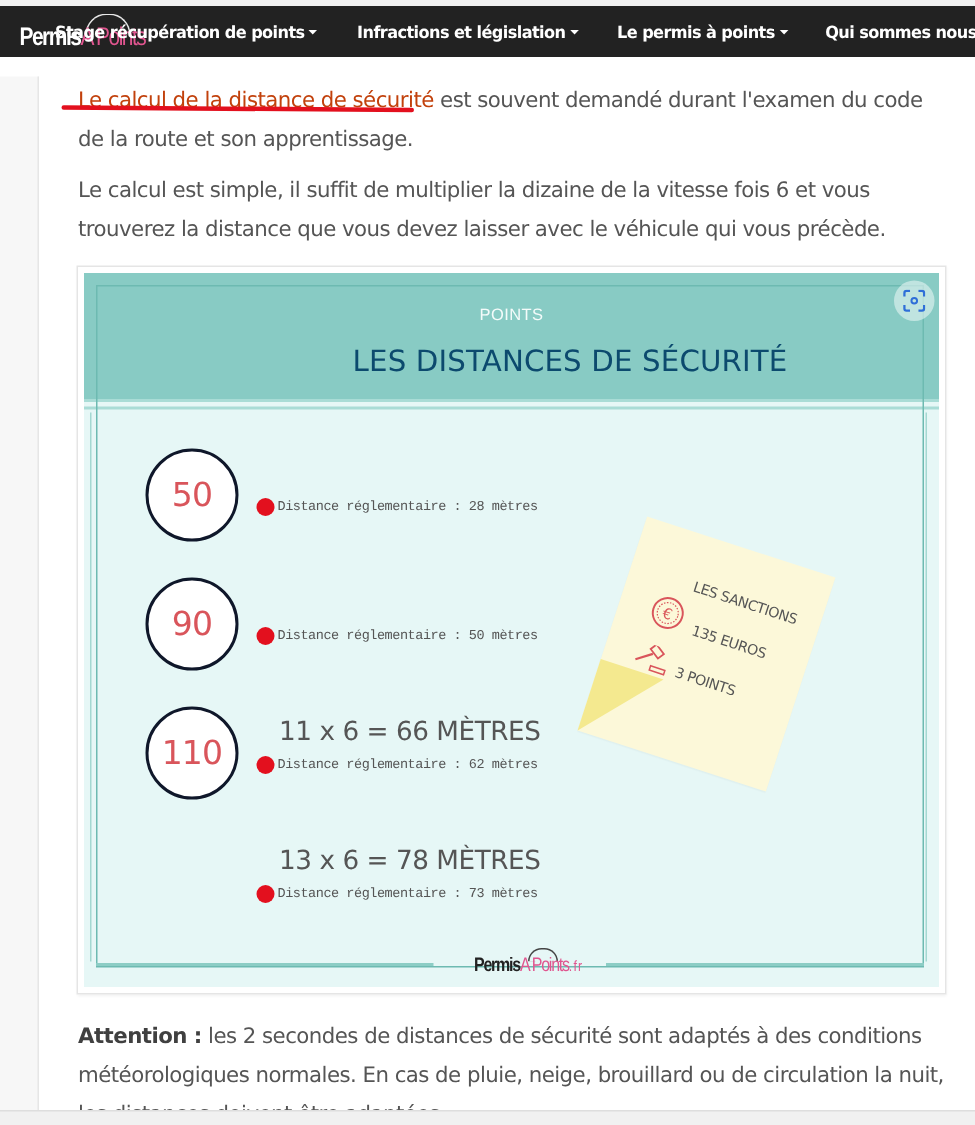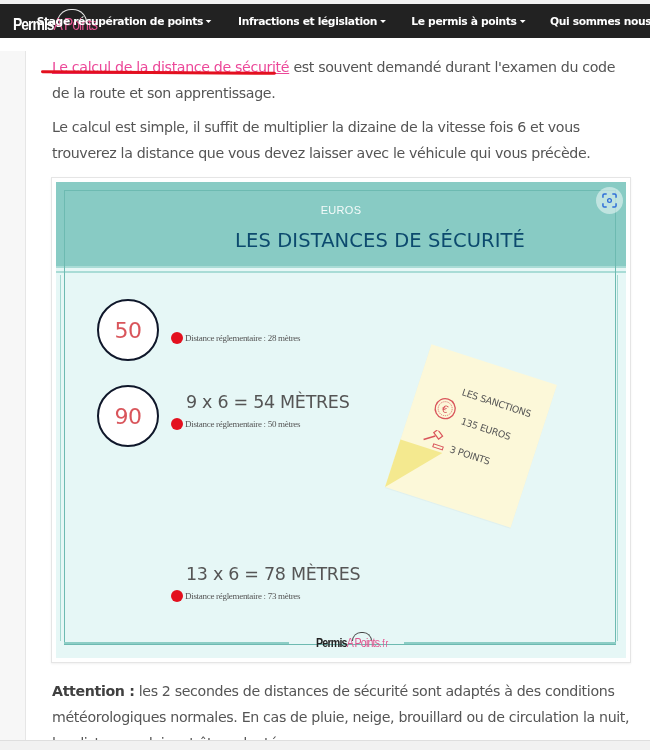--- a/index.html
+++ b/index.html
@@ -11,35 +11,35 @@
     .logo .arc { position: absolute; left: 44px; top: 11px; width: 30px; height: 14px; border: 1.5px solid #e8e8e8; border-bottom: none; border-radius: 30px 30px 0 0; }
     .logo .w { position: absolute; left: 0; top: 17px; font-family: "Liberation Sans Narrow","Liberation Sans", sans-serif; font-size: 17px; letter-spacing: -1.2px; color: #ffffff; transform: scaleX(0.82); transform-origin: left; font-weight: bold; }
     .logo .w .p { color: #e0558f; font-weight: normal; }
     .nav-item { color: #ffffff; font-size: 11.2px; font-weight: bold; margin-left: 20px; display: flex; align-items: center; font-family: "DejaVu Sans", sans-serif; letter-spacing: -0.4px; transform: scaleX(0.96); }
     .nav-item:first-of-type { margin-left: 12px; }
     .caret { display: inline-block; width: 0; height: 0; border-left: 3px solid transparent; border-right: 3px solid transparent; border-top: 3px solid #fff; margin-left: 3px; margin-top: 1px; }
     .left-gutter { position: absolute; left: 0; top: 51px; width: 26px; height: 699px; background: #f7f7f7; border-right: 1px solid #e6e6e6; }
     .content { position: absolute; left: 52px; top: 51px; width: 580px; color: #555555; font-size: 14.2px; line-height: 26px; font-family: "DejaVu Sans", sans-serif; letter-spacing: -0.35px; }
     .content p { margin-bottom: 8px; }
     .p1 { padding-top: 3px; }
-    .link-u { text-decoration: underline; color: #ec4899; margin-top: 24px; }
+    .link-u { color: #c2410c; margin-top: 24px; }
     .red-underline { position: absolute; left: -11px; top: 20px; width: 235px; height: 3px; background: #e3101e; border-radius: 2px; transform: rotate(0.4deg); }
     .figure { position: absolute; left: 51px; top: 177px; width: 580px; height: 486px; background: #ffffff; border: 1px solid #e5e5e5; box-shadow: 0 1px 2px rgba(0,0,0,0.06); }
     .info { position: absolute; left: 4px; top: 4px; width: 570px; height: 476px; background: #e6f7f6; overflow: hidden; }
     .header-band { position: absolute; left: 0; top: 0; width: 570px; height: 84px; background: #88cbc4; }
     .hline { position: absolute; left: 0; width: 570px; height: 2px; background: #a9dcd6; }
     .frame-outer { position: absolute; left: 8px; top: 8px; width: 552px; height: 455px; border: 1.5px solid #6dbab1; }
     .frame-inner { position: absolute; left: 4px; top: 93px; width: 558px; height: 366px; border-left: 1.5px solid #a3d8d1; border-right: 1.5px solid #a3d8d1; }
     .rappel { position: absolute; left: 0; top: 22px; width: 570px; text-align: center; color: #f4fbfa; font-size: 11px; letter-spacing: 0.3px; }
     .title { position: absolute; left: 0; top: 47px; width: 648px; text-align: center; color: #0c4a6e; font-size: 19.5px; letter-spacing: 0.1px; font-family: "DejaVu Sans", sans-serif; font-weight: normal; }
     .lens { position: absolute; left: 540px; top: 5px; width: 27px; height: 27px; border-radius: 50%; background: rgba(230,245,243,0.6); display: flex; align-items: center; justify-content: center; }
     .row { position: absolute; left: 41px; width: 300px; height: 66px; }
     .badge { position: absolute; left: 0; top: 0; width: 62px; height: 62px; border-radius: 50%; background: #ffffff; border: 2px solid #0f172a; color: #d9555b; font-size: 22px; display: flex; align-items: center; justify-content: center; font-family: "DejaVu Sans", sans-serif; letter-spacing: -0.5px; }
     .eq { position: absolute; left: 89px; top: 7px; color: #555; font-size: 17.5px; font-family: "DejaVu Sans", sans-serif; letter-spacing: -0.3px; white-space: nowrap; }
-    .sub { position: absolute; left: 74px; top: 33px; color: #555; font-size: 9px; white-space: nowrap; display: flex; align-items: center; font-family: Liberation Serif, serif; letter-spacing: -0.3px; }
+    .sub { position: absolute; left: 74px; top: 33px; color: #555; font-size: 9px; white-space: nowrap; display: flex; align-items: center; font-family: Liberation Mono, monospace; letter-spacing: -0.3px; }
     .dot { width: 12px; height: 12px; border-radius: 50%; background: #e3101e; margin-right: 2px; display: inline-block; }
     .note { position: absolute; left: 349px; top: 179px; width: 132px; height: 150px; background: #fcf8d9; transform: rotate(18deg); transform-origin: center; box-shadow: 0 1px 1px rgba(0,0,0,0.03); }
     .note-fold { position: absolute; left: 0; top: 100px; width: 0; height: 0; border-left: 44px solid #f4e98f; border-bottom: 50px solid transparent; }
     .note-text { position: absolute; color: #555; font-size: 9.5px; white-space: nowrap; font-family: "DejaVu Sans", sans-serif; letter-spacing: -0.3px; }
     .footer-line { position: absolute; top: 460px; height: 2px; background: #8ccdc5; }
     .footer-logo { position: absolute; left: 244px; top: 450px; width: 90px; height: 20px; margin-left: 16px; }
     .footer-logo .w { position: absolute; left: 0; top: 3px; font-size: 13px; font-weight: bold; letter-spacing: -1px; color: #222; transform: scaleX(0.82); transform-origin: left; white-space: nowrap; }
     .footer-logo .w .p { color: #e0558f; font-weight: normal; }
     .footer-logo .w .fr { color: #e0558f; font-weight: normal; font-size: 10px; letter-spacing: 1px; }
     .footer-logo .arc { position: absolute; left: 36px; top: 0px; width: 20px; height: 9px; border: 1px solid #444; border-bottom: none; border-radius: 20px 20px 0 0; }
@@ -86,43 +86,50 @@
   </div>
 
   <div class="figure">
     <div class="info">
       <div class="header-band"></div>
       <div class="hline" style="top:84px;"></div>
       <div class="hline" style="top:89px;"></div>
       <div class="frame-outer"></div>
       <div class="frame-inner"></div>
 
-      <div class="rappel">EUROS</div>
+      <div class="rappel">POINTS</div>
       <div class="title">LES DISTANCES DE SÉCURITÉ</div>
 
       <div class="lens">
         <svg width="15" height="15" viewBox="0 0 16 16">
           <path d="M1 5V2.5A1.5 1.5 0 0 1 2.5 1H5 M11 1h2.5A1.5 1.5 0 0 1 15 2.5V5 M15 11v2.5a1.5 1.5 0 0 1-1.5 1.5H11 M5 15H2.5A1.5 1.5 0 0 1 1 13.5V11" fill="none" stroke="#2f6fd8" stroke-width="1.6"></path>
           <circle cx="8" cy="8" r="2" fill="none" stroke="#2f6fd8" stroke-width="1.4"></circle>
         </svg>
       </div>
 
       <div class="row" style="top:117px;">
         <div class="badge">50</div>
         <div class="sub">
             <span class="dot"></span>
             <span>Distance réglementaire : 28 mètres</span>
           </div>
       </div>
       <div class="row" style="top:203px;">
         <div class="badge">90</div>
-        <div class="eq">9 x 6 = 54 MÈTRES</div>
         <div class="sub">
             <span class="dot"></span>
             <span>Distance réglementaire : 50 mètres</span>
+          </div>
+      </div>
+      <div class="row" style="top:289px;">
+        <div class="badge">110</div>
+        <div class="eq">11 x 6 = 66 MÈTRES</div>
+        <div class="sub">
+            <span class="dot"></span>
+            <span>Distance réglementaire : 62 mètres</span>
           </div>
       </div>
       <div class="row" style="top:375px;">
         <div class="eq">13 x 6 = 78 MÈTRES</div>
         <div class="sub">
             <span class="dot"></span>
             <span>Distance réglementaire : 73 mètres</span>
           </div>
       </div>
 

